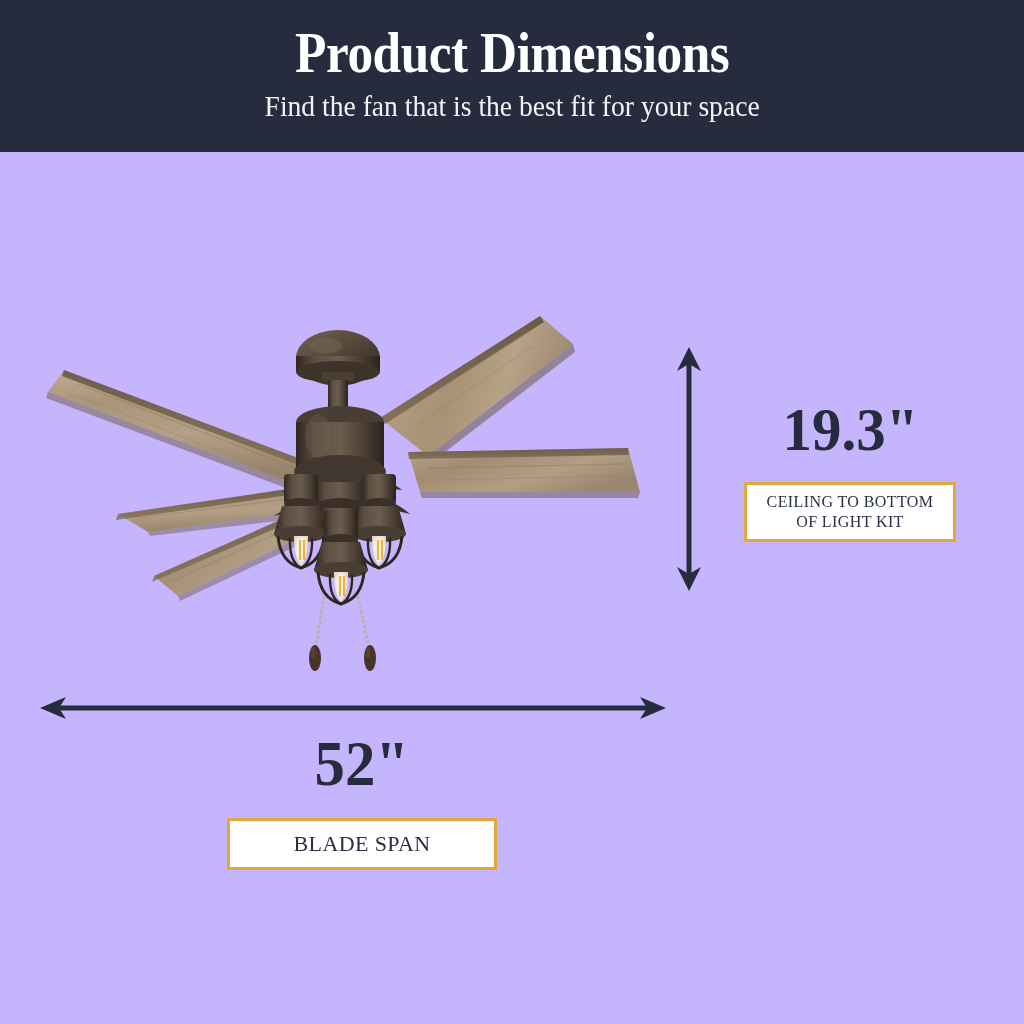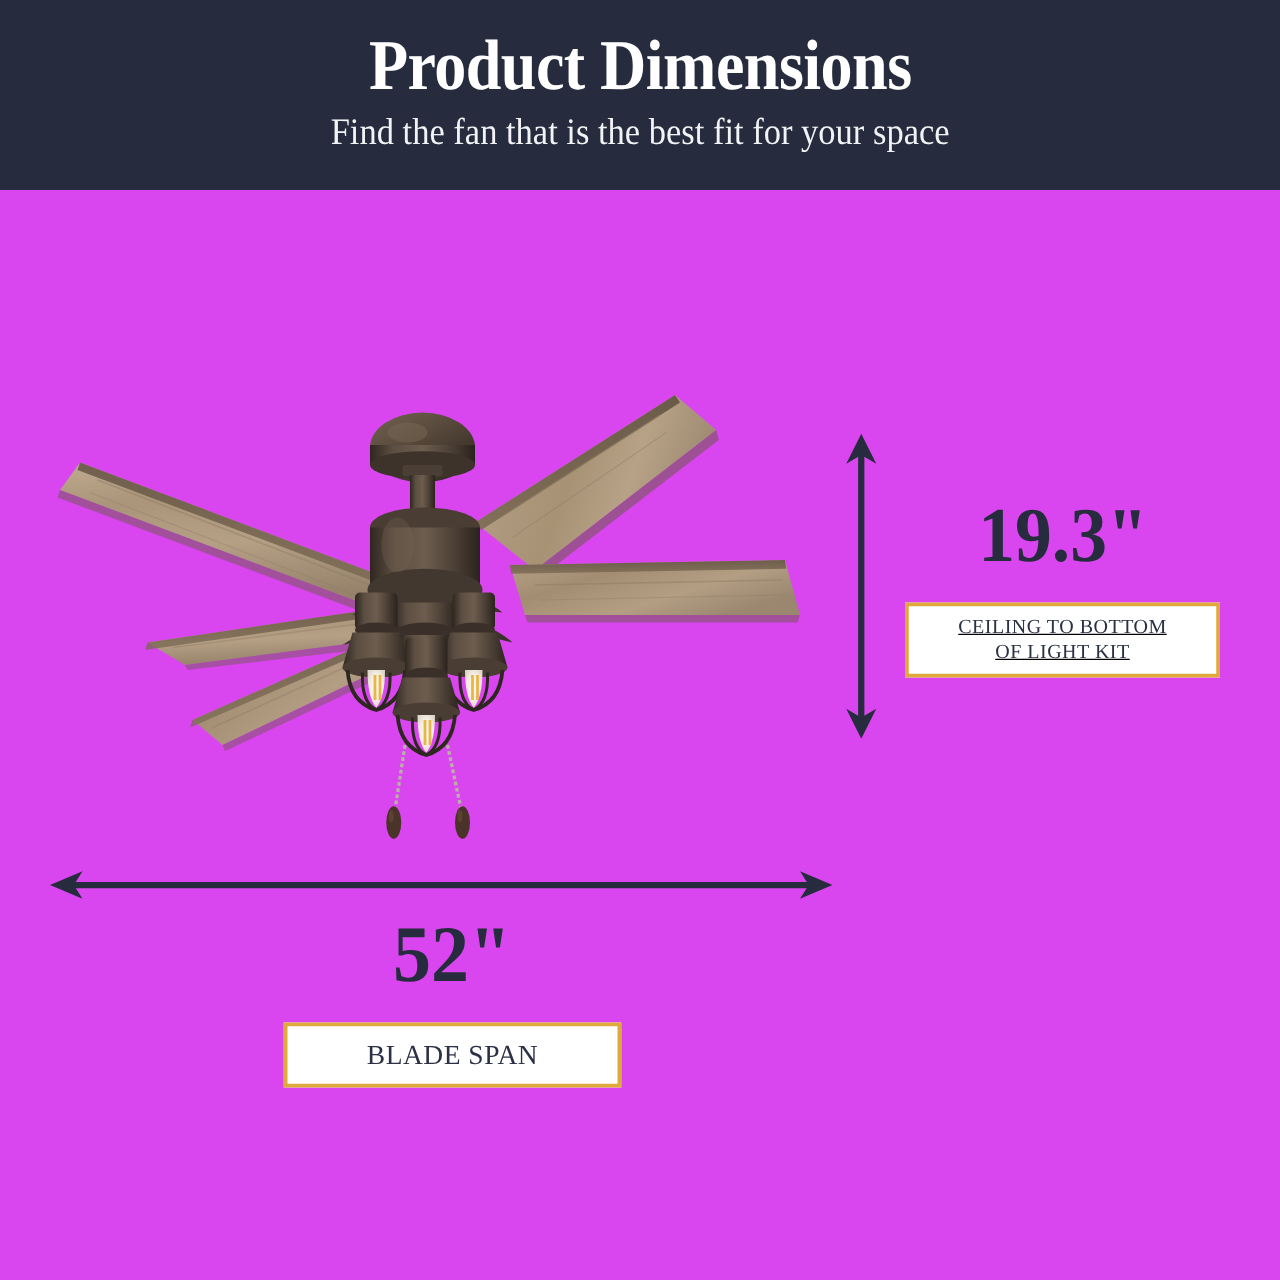--- a/index.html
+++ b/index.html
@@ -3,21 +3,21 @@
 <meta charset="utf-8">
 <title>Product Dimensions</title>
 <style>
   html,body{margin:0;padding:0;}
   body{
     width:1024px;height:1024px;
     background:#ffffff;
     font-family:"Liberation Serif", serif;
     overflow:hidden;
   }
-  #page{position:relative;width:1024px;height:1024px;background:#d946ef;}
+  #page{position:relative;width:1024px;height:1024px;background:#c4b5fd;}
 
   
   .header{
     position:absolute;left:0;top:0;width:1024px;height:152px;
     background:#262c3d;
     display:flex;flex-direction:column;align-items:center;justify-content:center;
     box-sizing:border-box;padding-bottom:6px;
   }
   .header-title{
     font-family:"Liberation Serif", serif;
@@ -71,21 +71,21 @@
     font-family:"Liberation Serif", serif;
     font-weight:400;
     color:#2b3144;
     line-height:1.22;
     letter-spacing:0.4px;
   }
 
   
   .callout-right{left:714px;top:398px;width:272px;}
   .callout-right .callout-value{font-size:62px;margin-bottom:22px;}
-  .callout-right .callout-box{width:252px;height:60px;text-decoration:underline;}
+  .callout-right .callout-box{width:212px;height:60px;}
   .callout-right .callout-box-label{font-size:16px;}
 
   
   .callout-bottom{left:227px;top:732px;width:270px;}
   .callout-bottom .callout-value{font-size:64px;margin-bottom:22px;}
   .callout-bottom .callout-box{width:270px;height:52px;}
   .callout-bottom .callout-box-label{font-size:22px;}
 </style>
 </head>
 <body>

